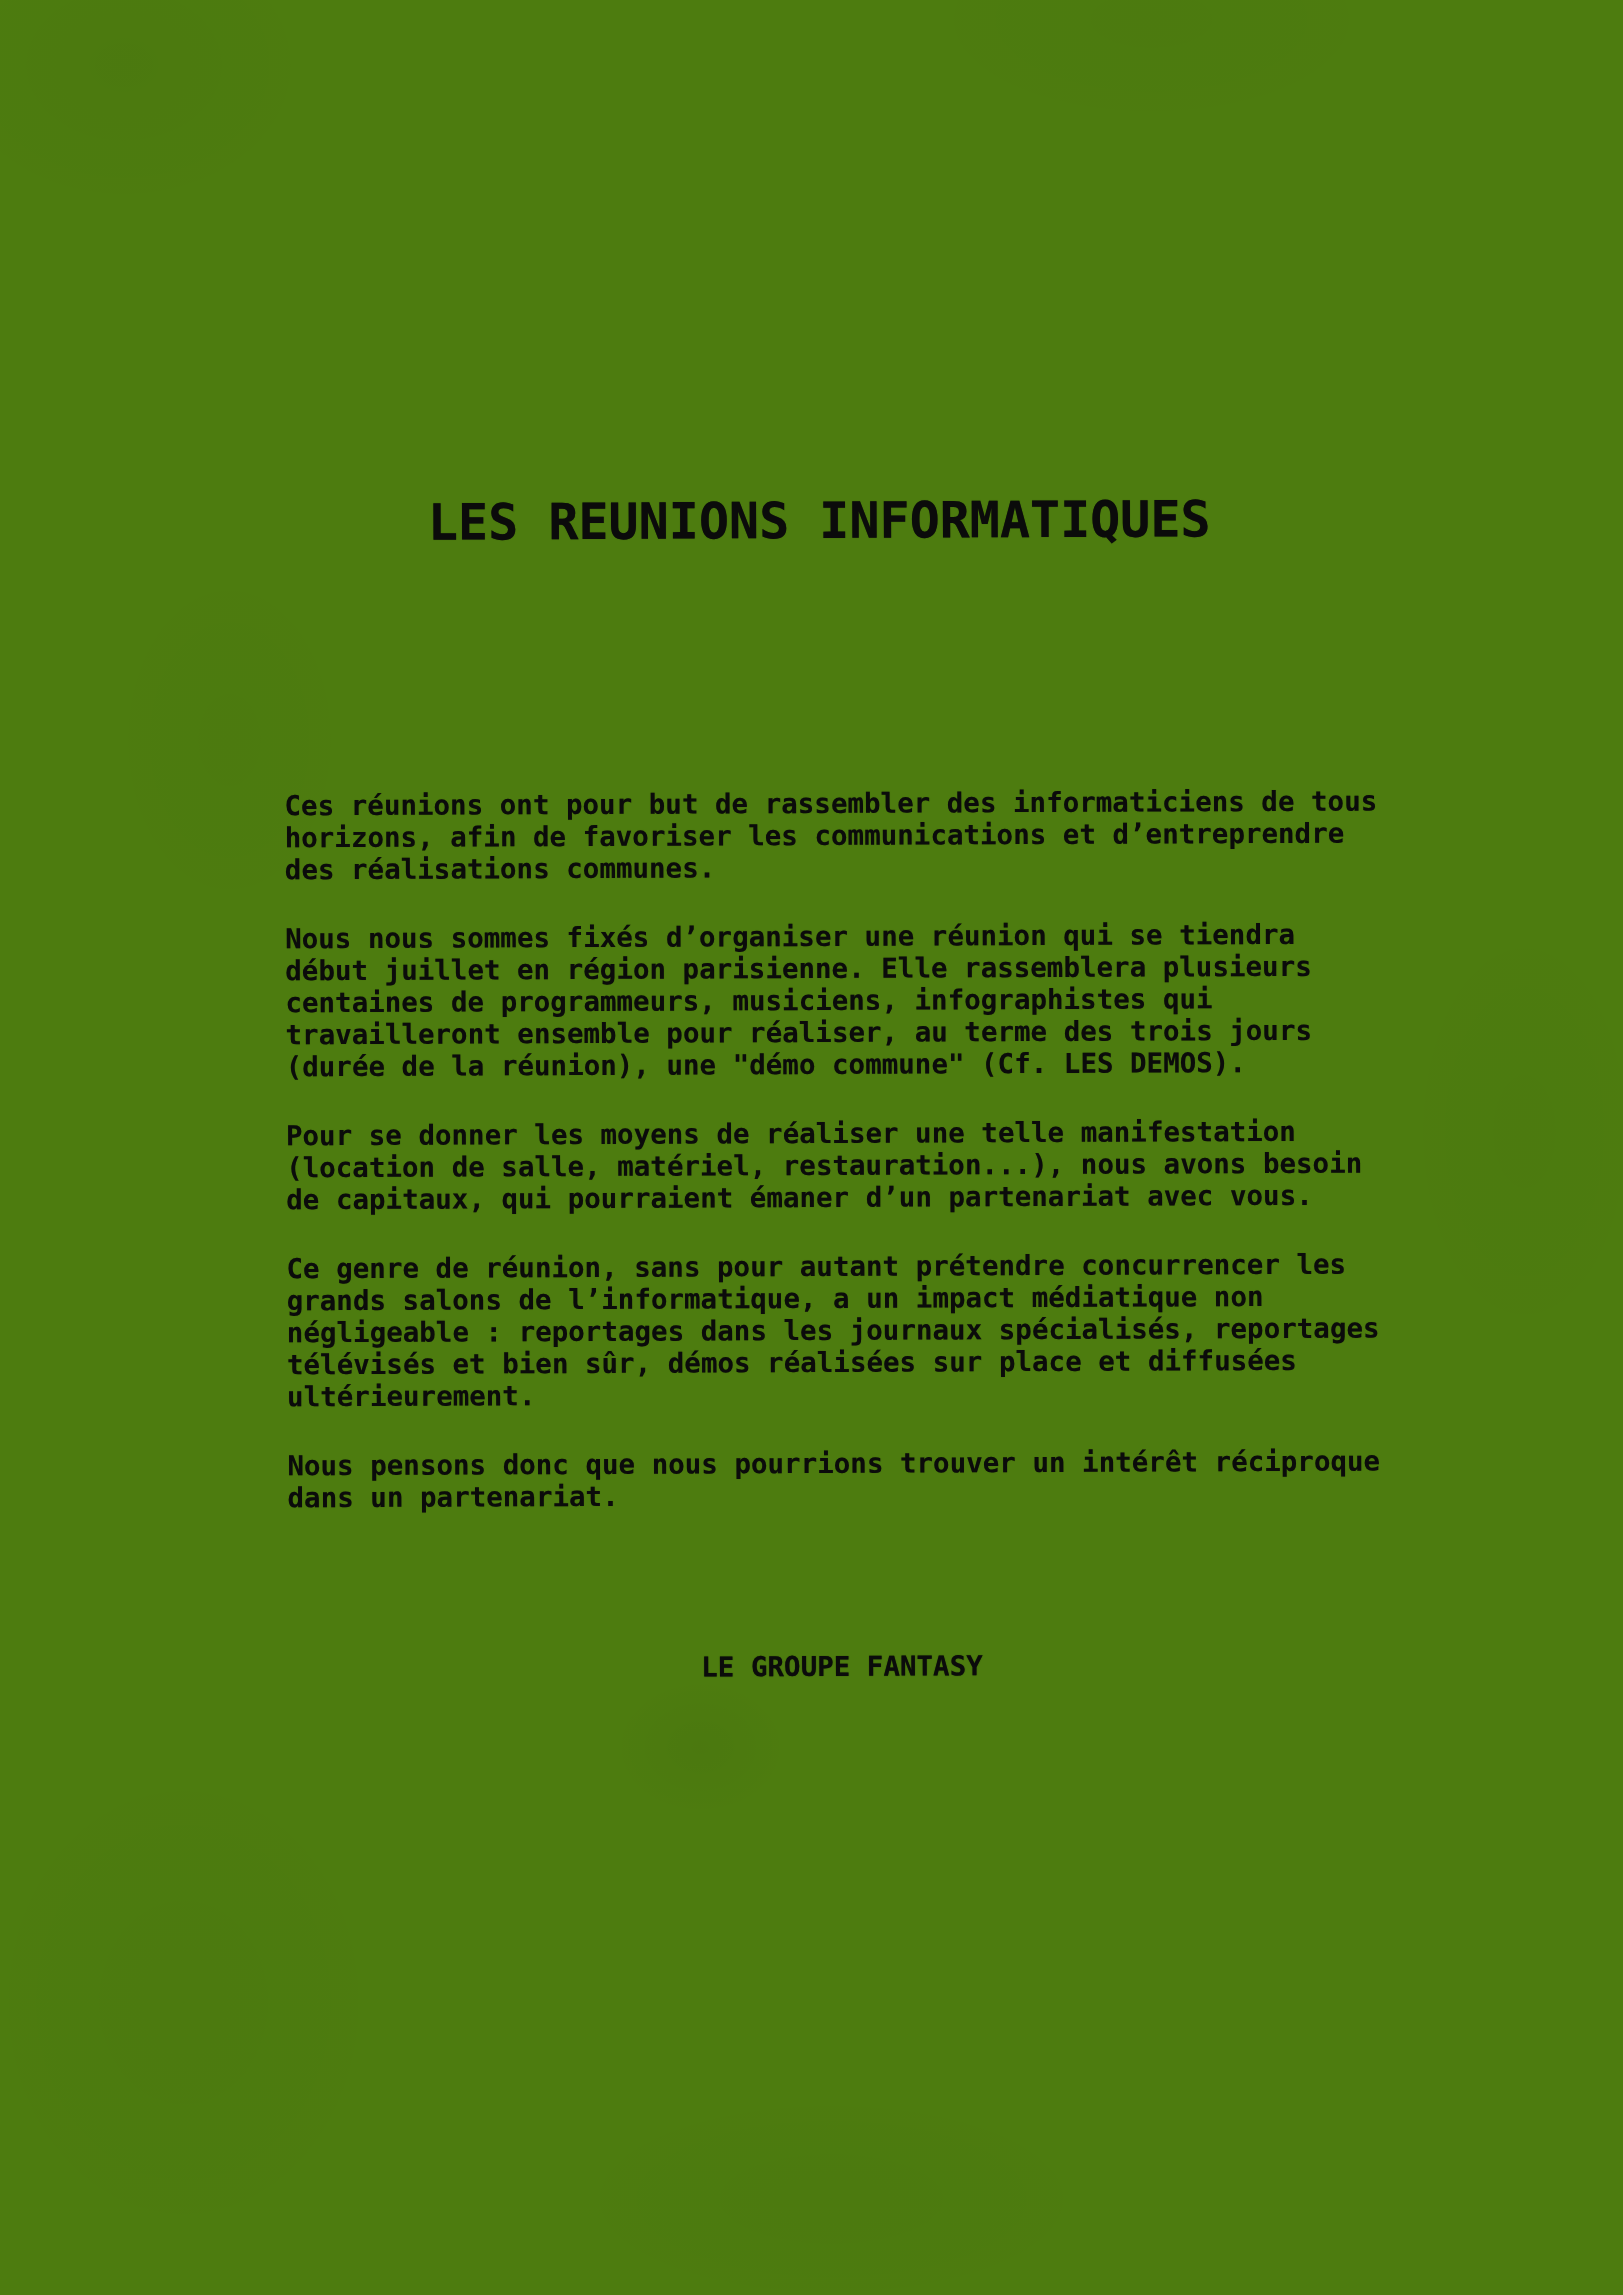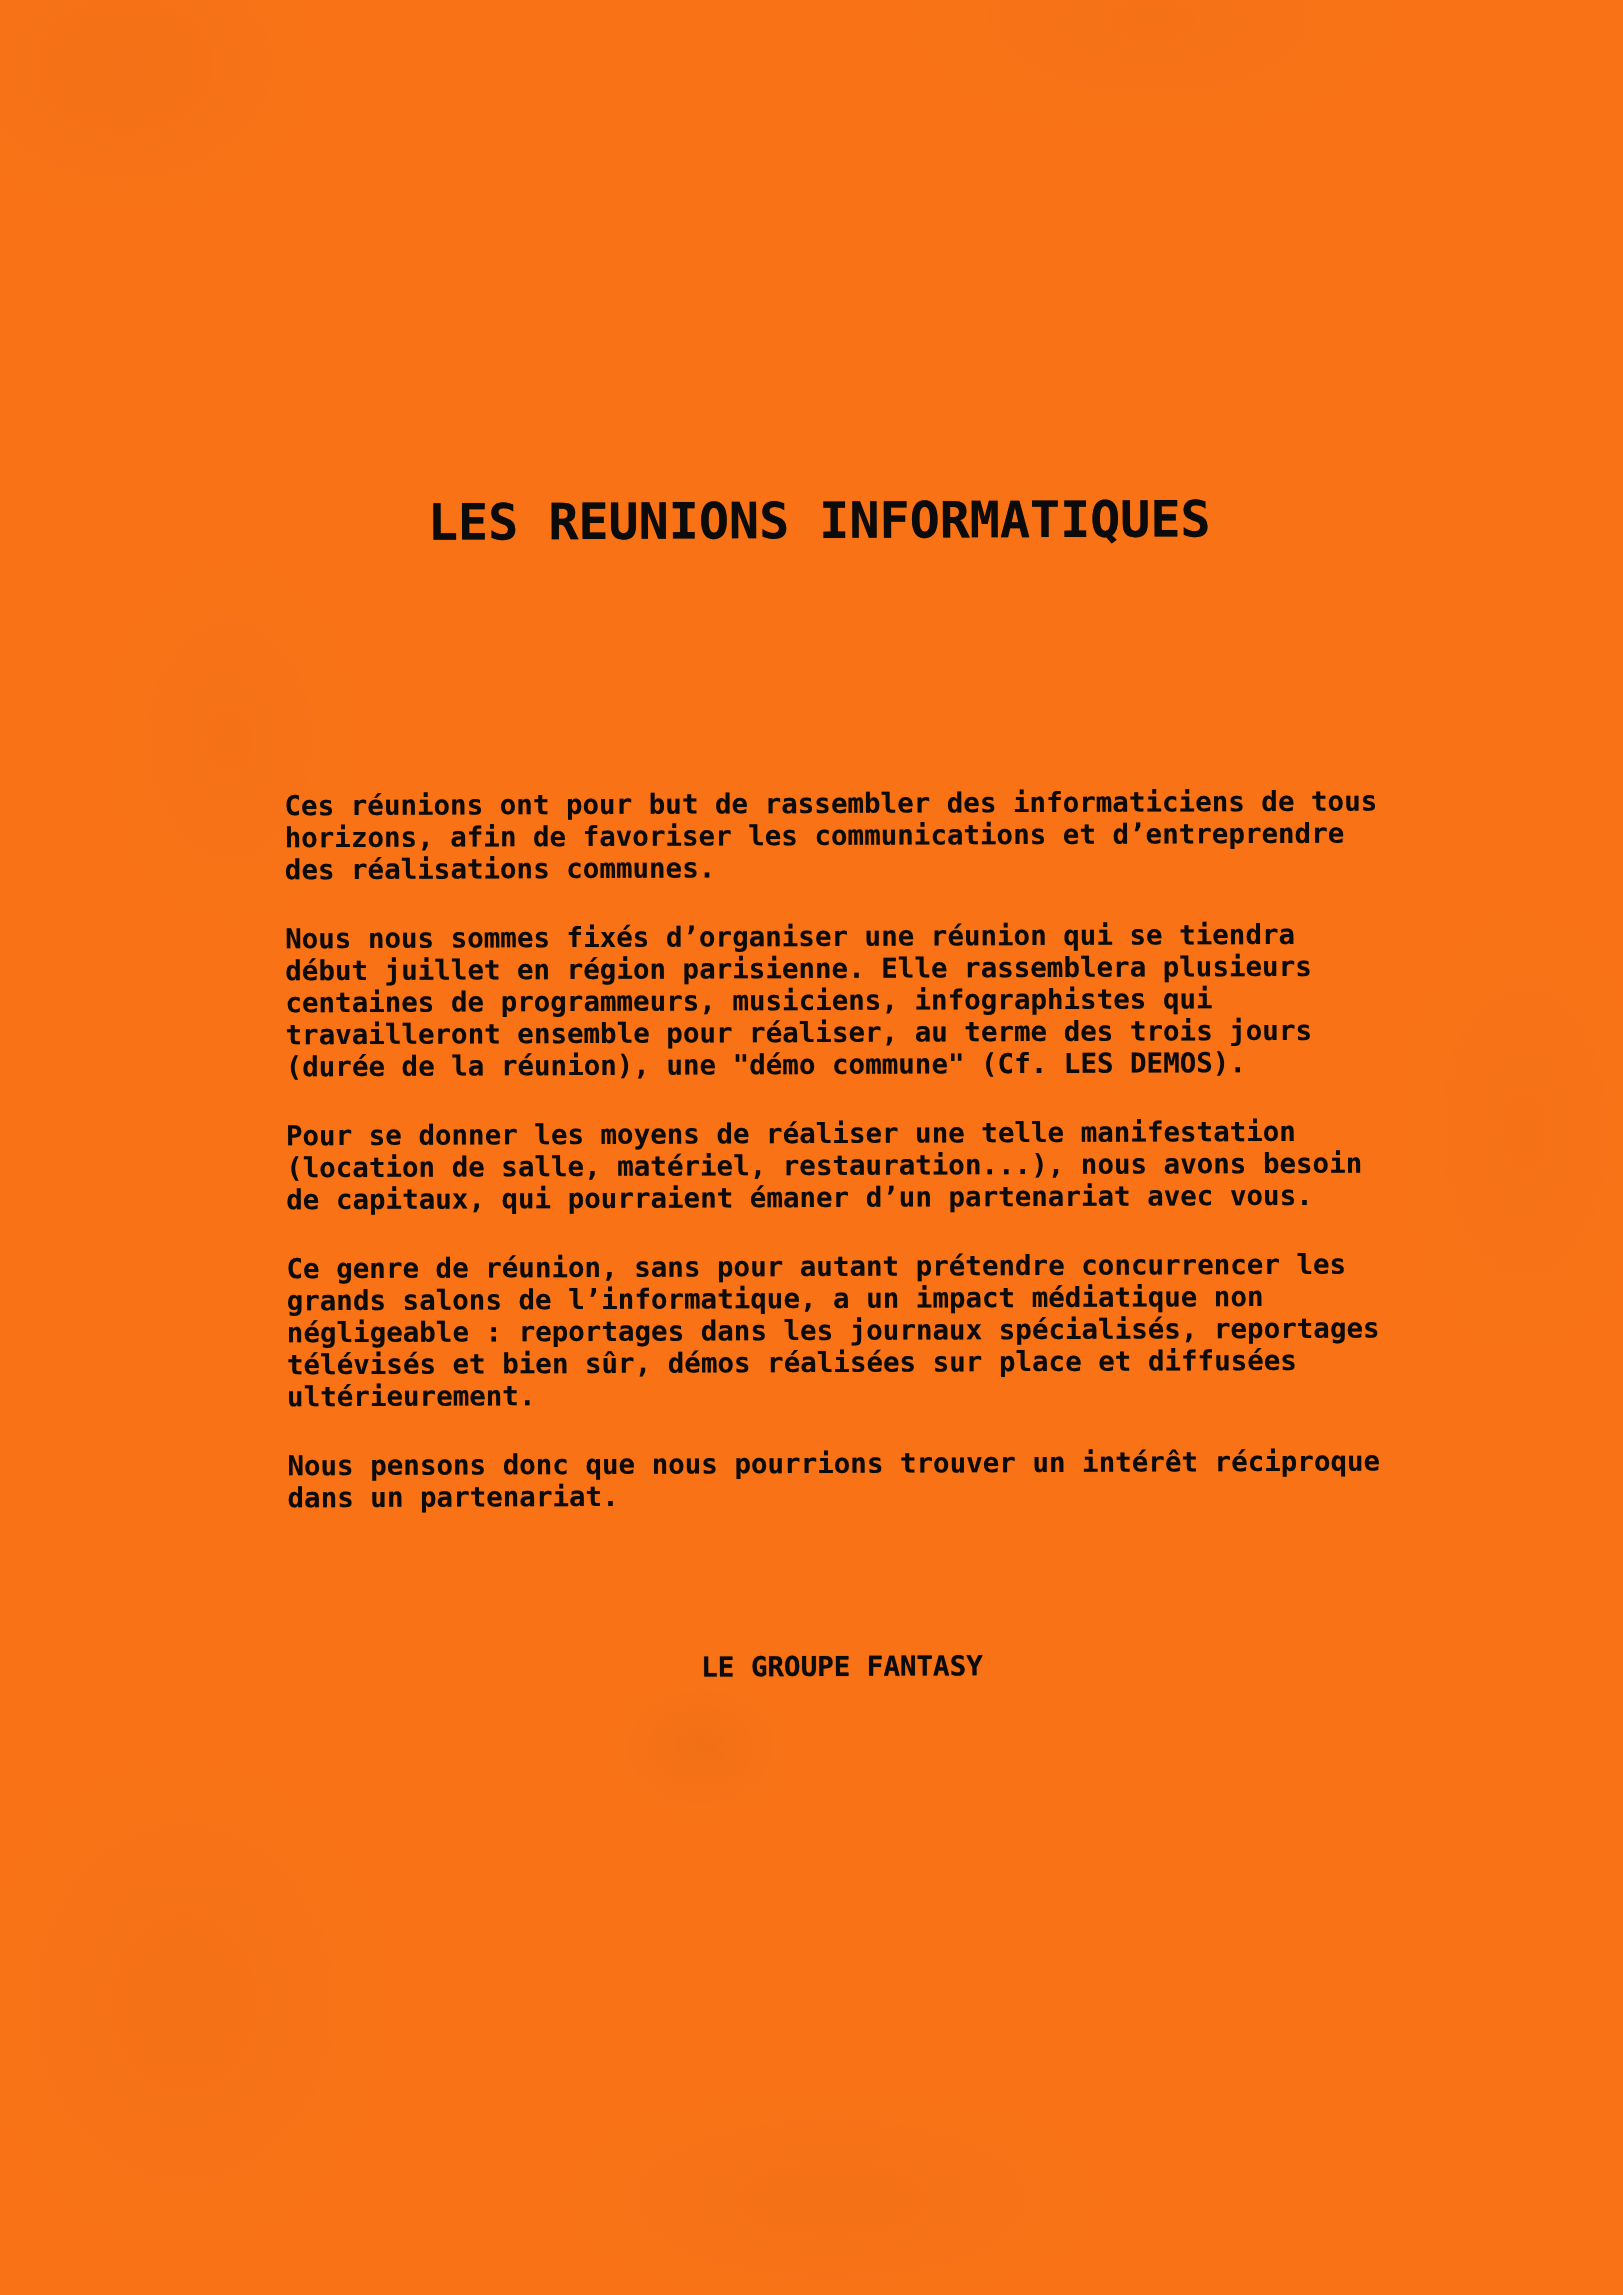--- a/index.html
+++ b/index.html
@@ -4,21 +4,21 @@
 <style>
   html, body {
     margin: 0;
     padding: 0;
     background: #e8e8e8;
   }
   .page {
     position: relative;
     width: 1623px;
     height: 2295px;
-    background: #f97316;
+    background: #4d7c0f;
     overflow: hidden;
     font-family: "DejaVu Sans Mono", "Liberation Mono", monospace;
     color: #0b0b0b;
   }
   
   .blob {
     position: absolute;
     border-radius: 50%;
     pointer-events: none;
   }

